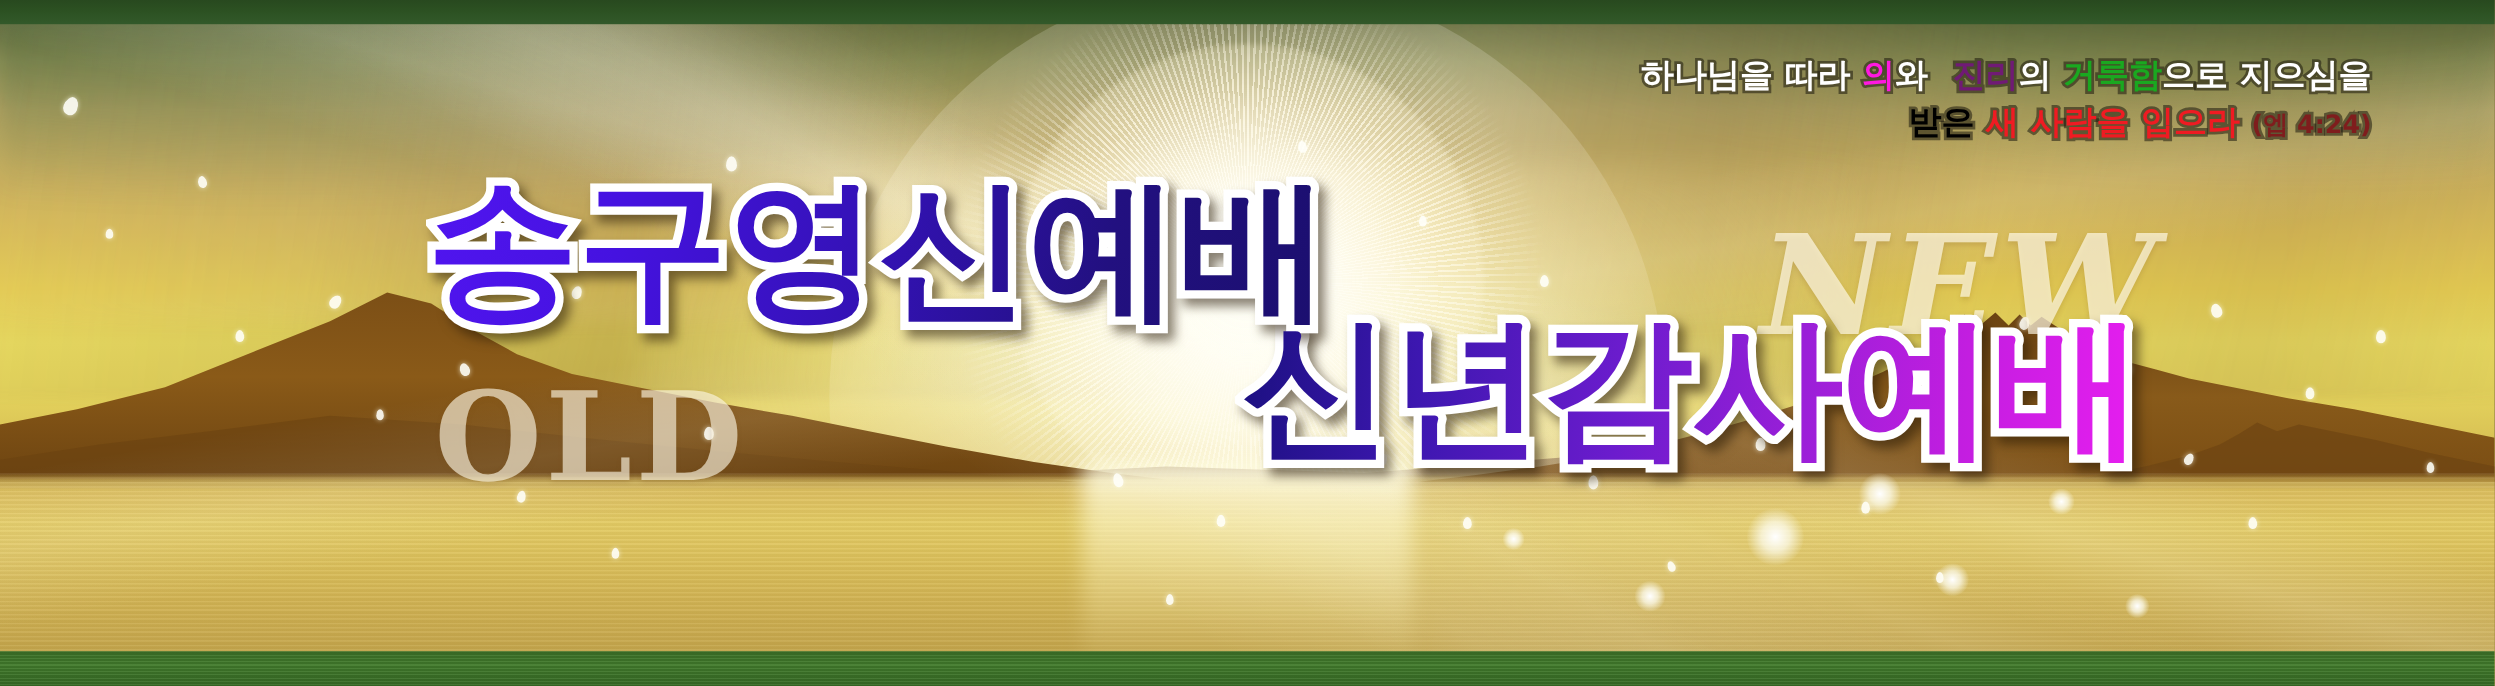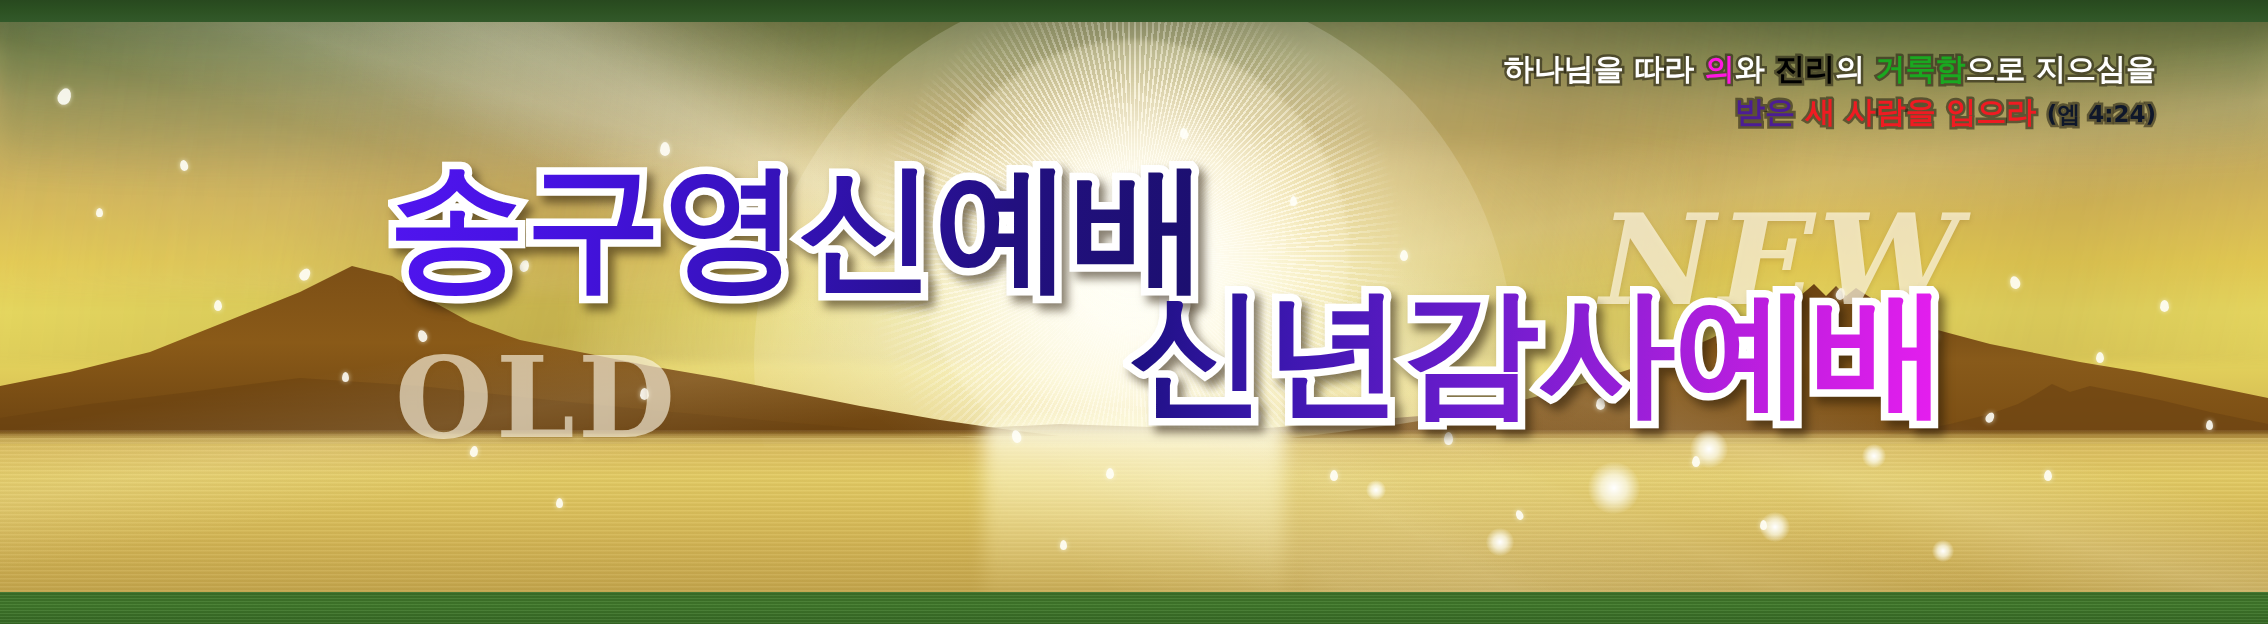--- a/index.html
+++ b/index.html
@@ -266,21 +266,21 @@
     line-height:1.42;
     user-select:none;
   }
   .verse .ln{display:block;}
   .verse span{
     color:#ffffff;
     paint-order:stroke fill;
     -webkit-text-stroke:5px rgba(30,25,15,.55);
     text-stroke:5px rgba(30,25,15,.55);
   }
-  .verse .w{ color:#0f172a; }
+  .verse .w{ color:#7f1d1d; }
   .verse .ref{ font-size:23px; }
 </style>
 </head>
 <body>
 
 <div class="banner">
 
   <div class="sky"></div>
   <div class="greenhaze"></div>
   <div class="greenhaze-r"></div>
@@ -385,23 +385,23 @@
     <span class="stroke">신년감사예배</span>
     <span class="fill">신년감사예배</span>
   </div>
 
   <div class="title title-1">
     <span class="stroke">송구영신예배</span>
     <span class="fill">송구영신예배</span>
   </div>
 
   <div class="verse">
-    <span class="ln"><span style="color: rgb(255, 255, 255); text-align: center;">하나님을 따라 </span><span style="color: rgb(255, 24, 224);">의</span><span style="color: rgb(255, 255, 255);">와 </span><span style="color: #000000;">진리</span><span style="color: rgb(255, 255, 255);">의 </span><span style="color: rgb(26, 168, 32);">거룩함</span><span style="color: rgb(255, 255, 255);">으로 지으심을</span></span>
+    <span class="ln"><span style="color: rgb(255, 255, 255); text-align: center;">하나님을 따라 </span><span style="color: rgb(255, 24, 224);">의</span><span style="color: rgb(255, 255, 255);">와 </span><span style="color: #701a75; margin-left: 12px;">진리</span><span style="color: rgb(255, 255, 255);">의 </span><span style="color: rgb(26, 168, 32);">거룩함</span><span style="color: rgb(255, 255, 255);">으로 지으심을</span></span>
     <span class="ln">
-      <span><span style="color: #4c1d95;">받은 </span><span style="color: rgb(239, 27, 34);">새 사람을 입으라</span></span>
+      <span><span style="color: #000000;">받은 </span><span style="color: rgb(239, 27, 34);">새 사람을 입으라</span></span>
       <span class="ref w">(엡 4:24)</span>
     </span>
   </div>
 
   <div class="bar-top"></div>
   <div class="bar-bottom"></div>
 
 </div>
 
 </body></html>

